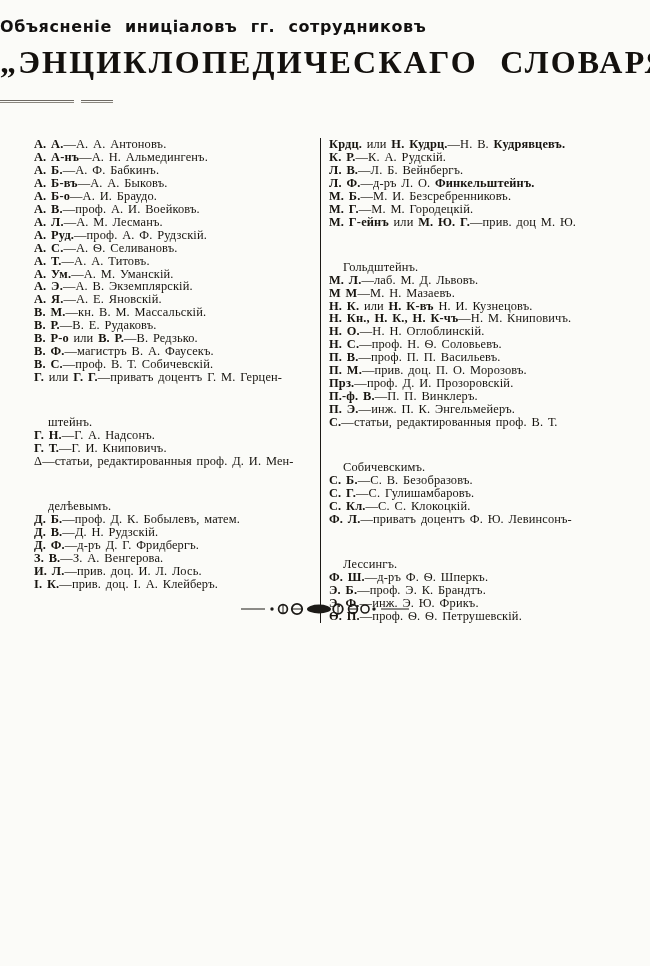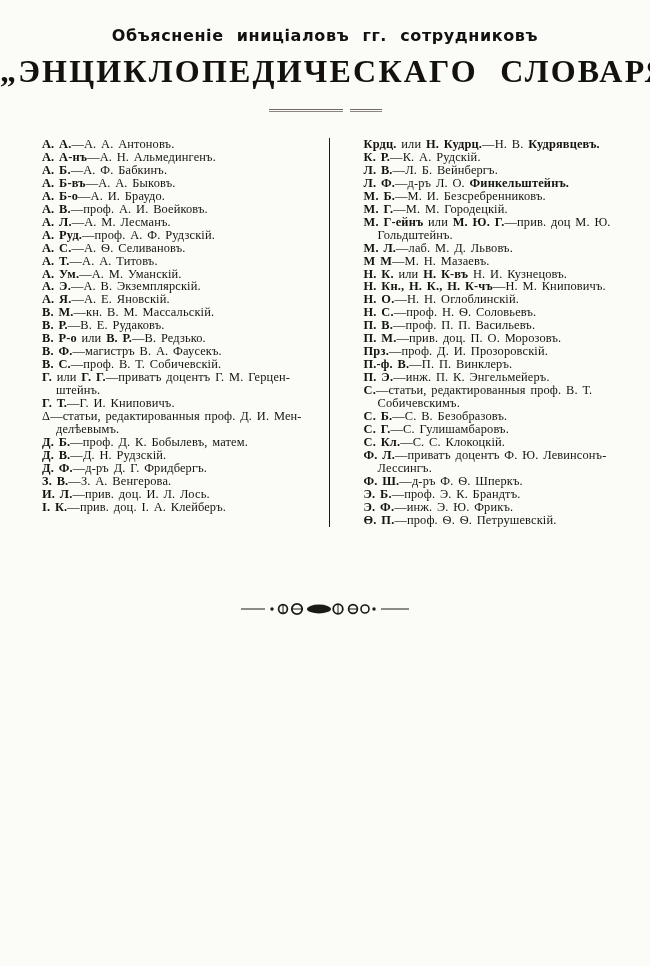--- a/index.html
+++ b/index.html
@@ -6,51 +6,51 @@
   body{
     width:650px;height:966px;
     background:#fbfbf8;
     font-family:"Liberation Serif","DejaVu Serif",serif;
     overflow:hidden;
   }
   .page{
     position:relative;width:650px;height:966px;
     color:#16130f;
   }
-  .header{position:absolute;top:26px;left:0;width:650px;text-align:center;}
+  .header{position:absolute;top:17px;left:0;width:650px;text-align:left;}
   .subtitle{
     font-family:"DejaVu Sans","Liberation Sans",sans-serif;
     font-weight:bold;font-size:16px;line-height:20px;
     letter-spacing:0.6px;word-spacing:7px;color:#131110;
   }
   .title{
     margin-top:10px;
     font-family:"Liberation Serif","DejaVu Serif",serif;
     font-weight:bold;font-size:32px;line-height:30px;
     letter-spacing:2.2px;word-spacing:12px;color:#14110e;
     white-space:nowrap;
   }
   .title-rule{margin-top:14px;height:4px;}
   .title-rule span{display:inline-block;vertical-align:middle;height:1px;
     border-top:1px solid #6e6a64;border-bottom:1px solid #8a867f;}
   .rule-long{width:74px;}
   .rule-short{width:32px;margin-left:7px;}
 
   .cols{
-    position:absolute;top:138px;left:42px;width:580px;
-    display:flex;align-items:stretch;gap:26px;
+    position:absolute;top:138px;left:34px;width:580px;
+    display:flex;align-items:stretch;
   }
   .col{width:286px;}
   .vrule{width:1px;background:#1c1916;margin-left:1px;margin-right:8px;}
   .entry{
     font-size:12.4px;line-height:12.95px;
     letter-spacing:0.15px;word-spacing:1.5px;color:#17140f;
   }
   .entry .line{white-space:nowrap;}
-  .entry .line.cont{padding-left:14px;}
+  .entry .line.cont{padding-left:14px;margin-top:32px;}
   .b{font-weight:bold;}
 
   .ornament{position:absolute;top:601px;left:0;width:650px;text-align:center;}
   .ornament svg{display:inline-block;}
 </style>
 </head>
 <body style="background: rgb(251, 251, 248);">
 
 <div class="page">
 
@@ -114,20 +114,23 @@
         </div>
         <div class="entry">
           <div class="line"><span class="b">В. Ф.</span><span>—магистръ В. А. Фаусекъ.</span></div>
         </div>
         <div class="entry">
           <div class="line"><span class="b">В. С.</span><span>—проф. В. Т. Собичевскій.</span></div>
         </div>
         <div class="entry">
           <div class="line"><span class="b">Г.</span><span> или </span><span class="b">Г. Г.</span><span>—приватъ доцентъ Г. М. Герцен-</span></div>
           <div class="line cont"><span>штейнъ.</span></div>
+        </div>
+        <div class="entry">
+          <div class="line"><span class="b">Г. Н.</span><span>—Г. А. Надсонъ.</span></div>
         </div>
         <div class="entry">
           <div class="line"><span class="b">Г. Т.</span><span>—Г. И. Книповичъ.</span></div>
         </div>
         <div class="entry">
           <div class="line"><span>Δ</span><span>—статьи, редактированныя проф. Д. И. Мен-</span></div>
           <div class="line cont"><span>делѣевымъ.</span></div>
         </div>
         <div class="entry">
           <div class="line"><span class="b">Д. Б.</span><span>—проф. Д. К. Бобылевъ, матем.</span></div>

